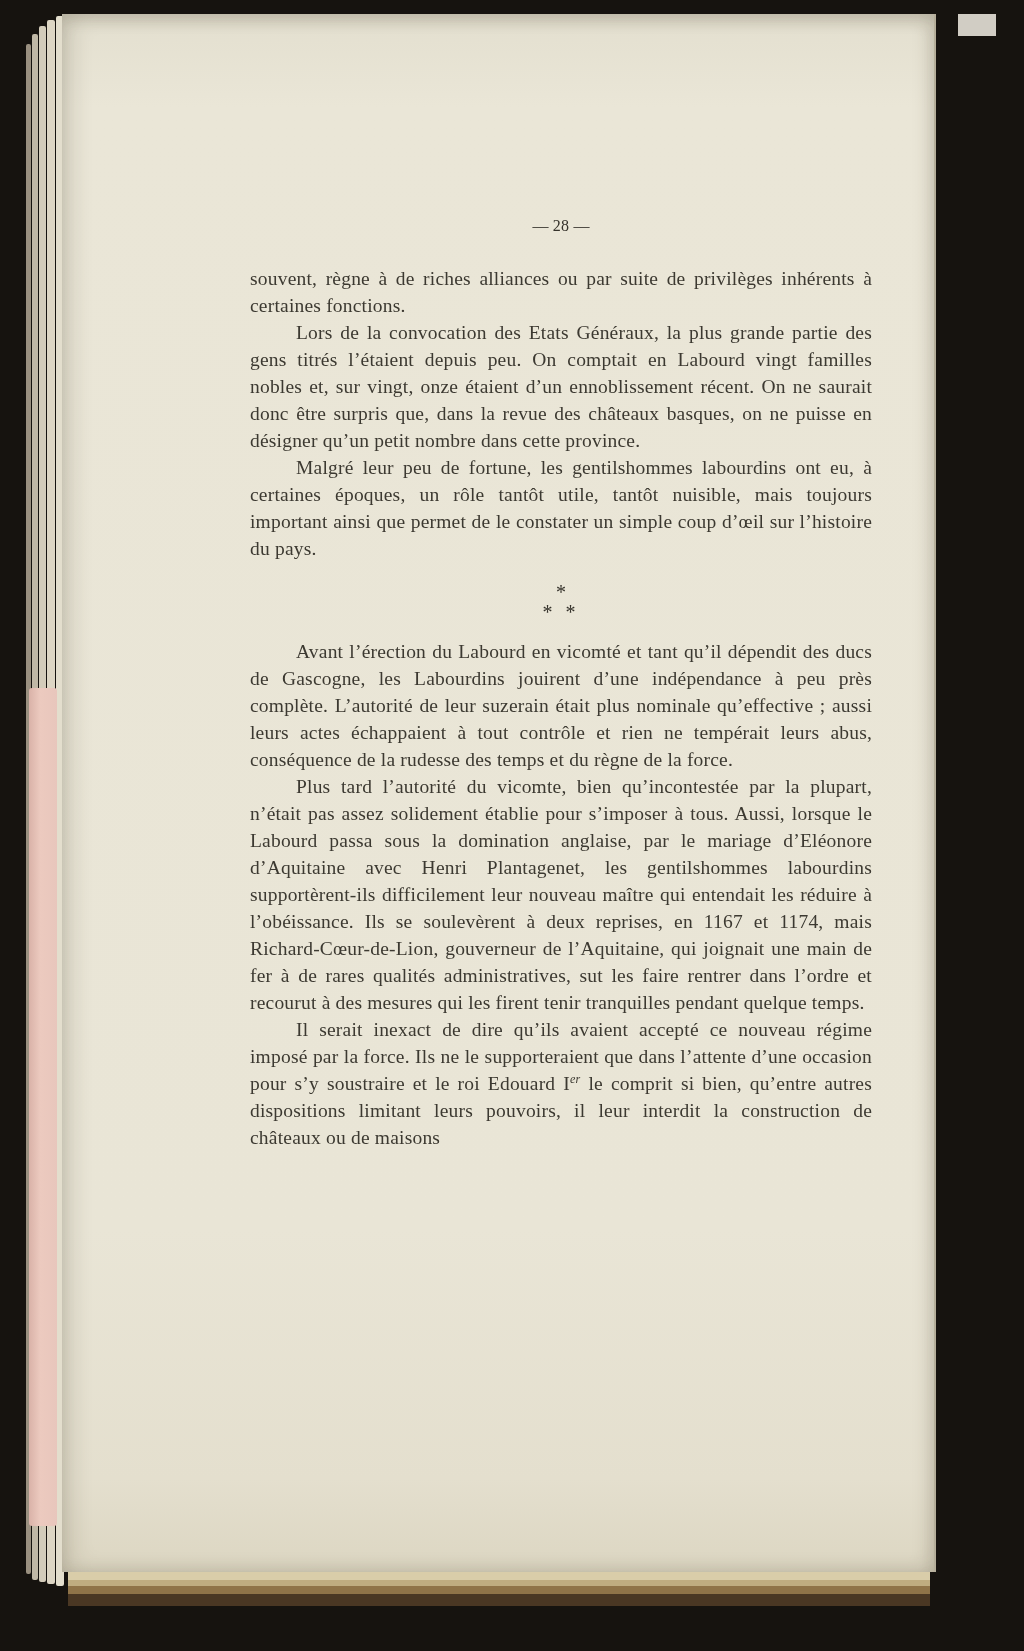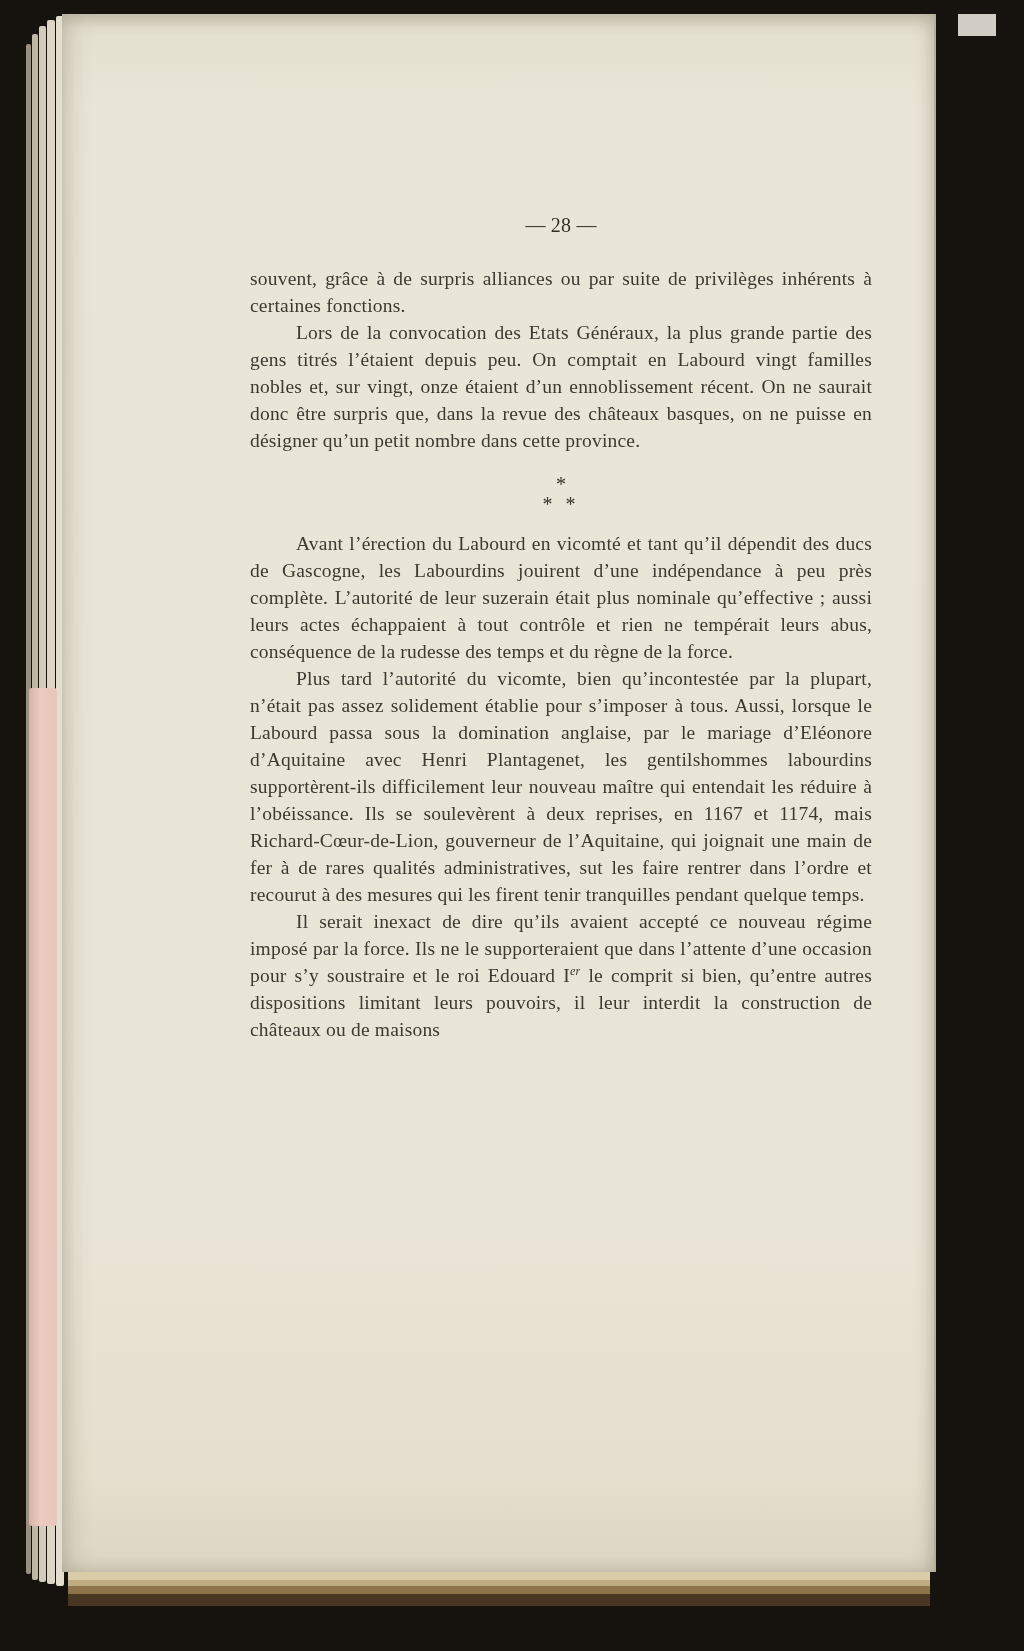--- a/index.html
+++ b/index.html
@@ -63,21 +63,21 @@
     position: absolute;
     left: 188px; top: 198px;
     width: 622px;
     color: #3c3931;
     font-size: 19.5px;
     line-height: 27px;
     letter-spacing: 0.2px;
   }
   .page-number {
     text-align: center;
-    font-size: 20px;
+    font-size: 16px;
     margin-bottom: 26px;
     color: #35322b;
   }
   .para {
     margin: 0;
     text-align: justify;
     text-indent: 46px;
   }
   .para.continuation { text-indent: 0; }
   .separator {
@@ -108,24 +108,25 @@
   <div class="bstack bstack-3"></div>
   <div class="bstack bstack-4"></div>
 
   <div class="book-page">
     <div class="corner-sliver"></div>
 
     <div class="text-block">
 
       <div class="page-number">— 28 —</div>
 
-      <p class="para continuation">souvent, grâce à de surpris alliances ou par suite de privilèges inhérents à certaines fonctions.</p>
+      <p class="para continuation">souvent, règne à de riches alliances ou par suite de privilèges inhérents à certaines fonctions.</p>
 
       <p class="para">Lors de la convocation des Etats Généraux, la plus grande partie des gens titrés l’étaient depuis peu. On comptait en Labourd vingt familles nobles et, sur vingt, onze étaient d’un ennoblissement récent. On ne saurait donc être surpris que, dans la revue des châteaux basques, on ne puisse en désigner qu’un petit nombre dans cette province.</p>
 
+      <p class="para">Malgré leur peu de fortune, les gentilshommes labourdins ont eu, à certaines époques, un rôle tantôt utile, tantôt nuisible, mais toujours important ainsi que permet de le constater un simple coup d’œil sur l’histoire du pays.</p>
 
       <div class="separator">
         <div class="sep-line-1">*</div>
         <div class="sep-line-2">* *</div>
       </div>
 
       <p class="para">Avant l’érection du Labourd en vicomté et tant qu’il dépendit des ducs de Gascogne, les Labourdins jouirent d’une indépendance à peu près complète. L’autorité de leur suzerain était plus nominale qu’effective ; aussi leurs actes échappaient à tout contrôle et rien ne tempérait leurs abus, conséquence de la rudesse des temps et du règne de la force.</p>
 
       <p class="para">Plus tard l’autorité du vicomte, bien qu’incontestée par la plupart, n’était pas assez solidement établie pour s’imposer à tous. Aussi, lorsque le Labourd passa sous la domination anglaise, par le mariage d’Eléonore d’Aquitaine avec Henri Plantagenet, les gentilshommes labourdins supportèrent-ils difficilement leur nouveau maître qui entendait les réduire à l’obéissance. Ils se soulevèrent à deux reprises, en 1167 et 1174, mais Richard-Cœur-de-Lion, gouverneur de l’Aquitaine, qui joignait une main de fer à de rares qualités administratives, sut les faire rentrer dans l’ordre et recourut à des mesures qui les firent tenir tranquilles pendant quelque temps.</p>
 

